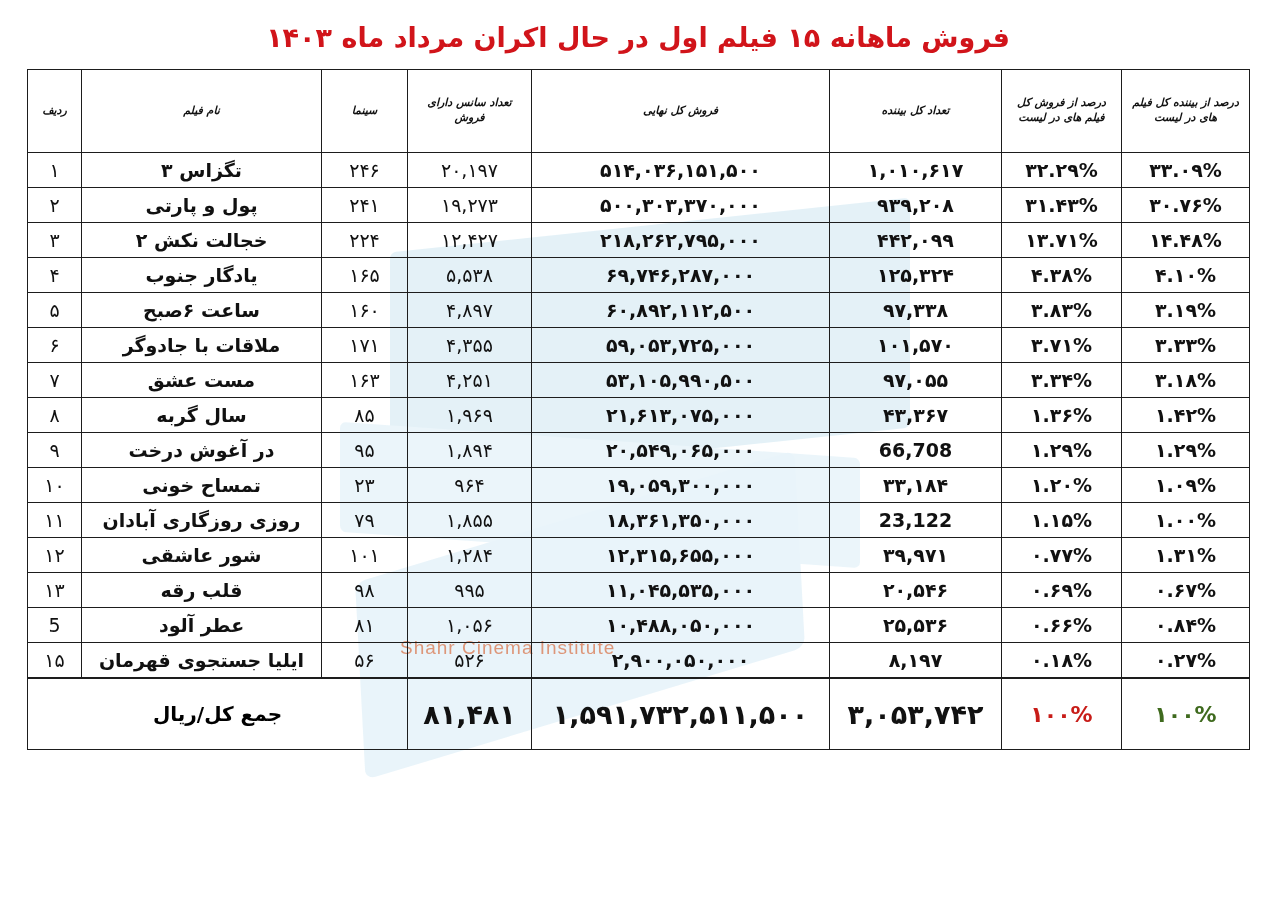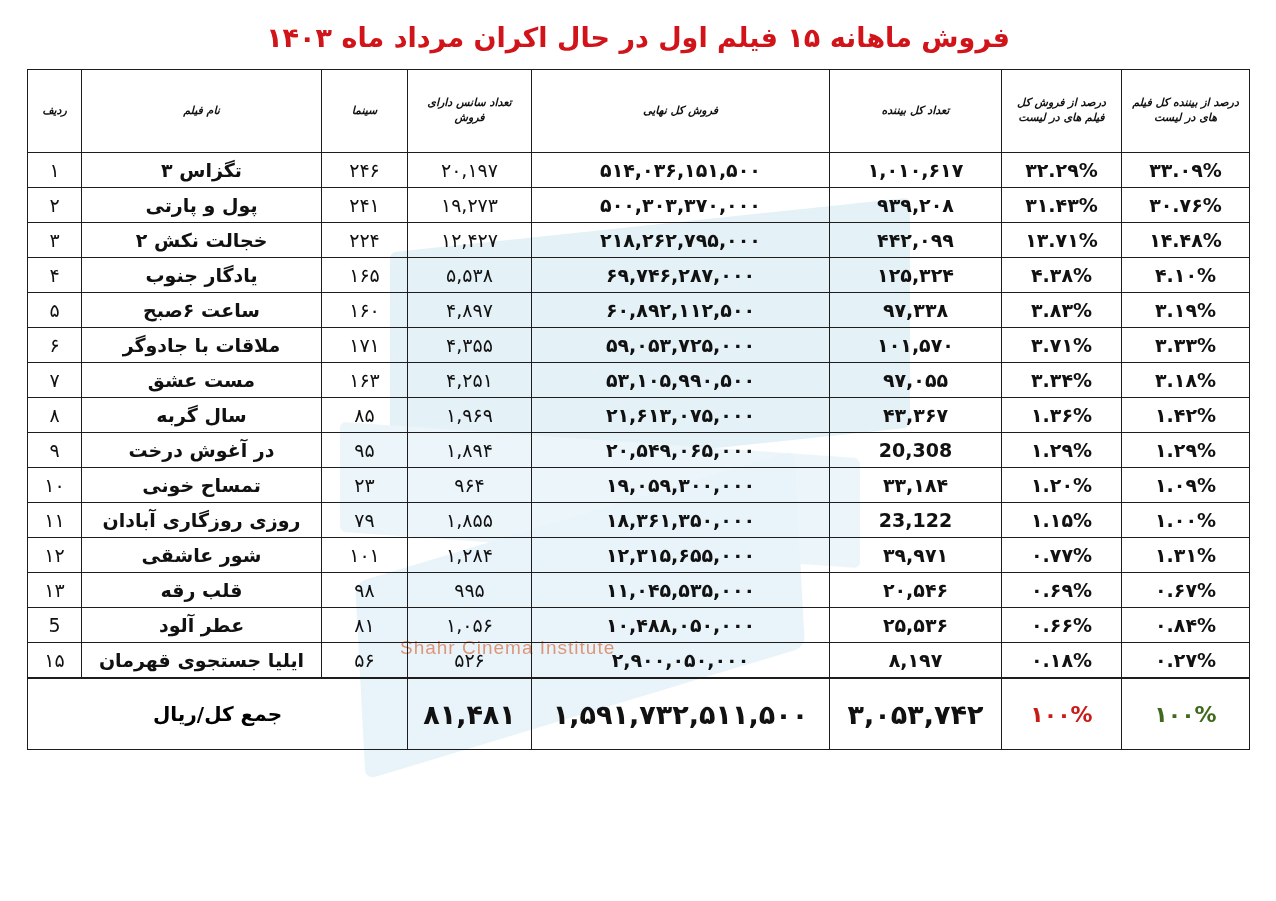--- a/index.html
+++ b/index.html
@@ -269,21 +269,21 @@
           <td class="viewers">۴۳,۳۶۷</td>
           <td class="gross">۲۱,۶۱۳,۰۷۵,۰۰۰</td>
           <td class="sessions">۱,۹۶۹</td>
           <td class="cinemas">۸۵</td>
           <td class="film">سال گربه</td>
           <td class="rank">۸</td>
         </tr>
         <tr>
           <td class="pct-view">۱.۲۹%</td>
           <td class="pct-sale">۱.۲۹%</td>
-          <td class="viewers">20,308</td>
+          <td class="viewers">66,708</td>
           <td class="gross">۲۰,۵۴۹,۰۶۵,۰۰۰</td>
           <td class="sessions">۱,۸۹۴</td>
           <td class="cinemas">۹۵</td>
           <td class="film">در آغوش درخت</td>
           <td class="rank">۹</td>
         </tr>
         <tr>
           <td class="pct-view">۱.۰۹%</td>
           <td class="pct-sale">۱.۲۰%</td>
           <td class="viewers">۳۳,۱۸۴</td>

